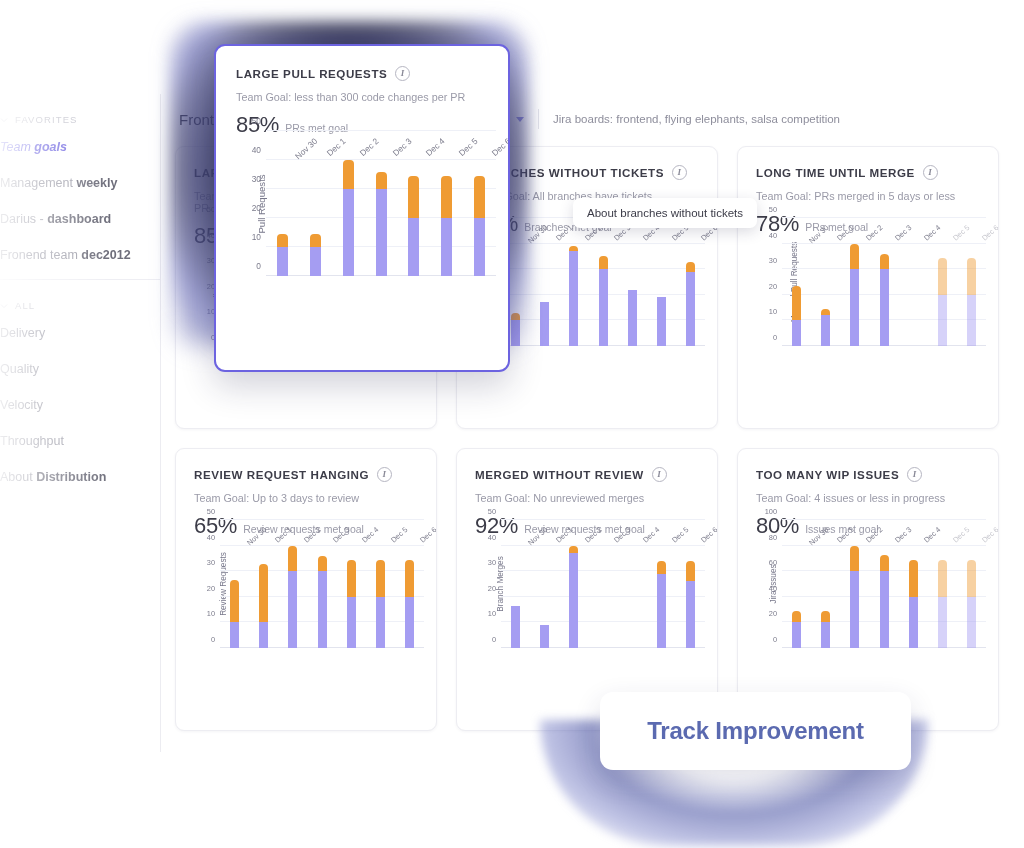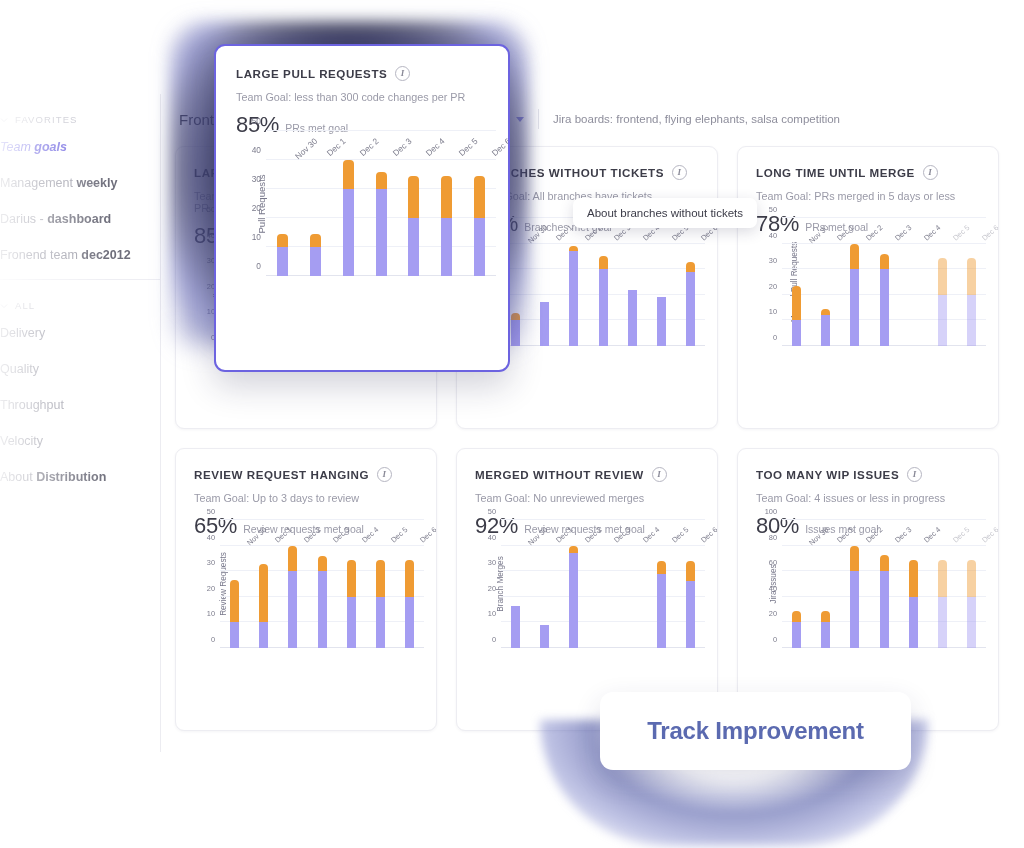--- a/index.html
+++ b/index.html
@@ -162,22 +162,22 @@
 
       <div class="sb-section">
         <svg width="8" height="8" viewBox="0 0 10 10">
           <path d="M1.5 3.5 L5 7 L8.5 3.5" fill="none" stroke="#cfcfd9" stroke-width="1.2" stroke-linecap="round"></path>
         </svg>
         <span>ALL</span>
       </div>
       <div id="all-list">
           <div class="sb-item"><span>Delivery</span></div>
           <div class="sb-item"><span>Quality</span></div>
+          <div class="sb-item"><span>Velocity</span></div>
           <div class="sb-item"><span>Throughput</span></div>
-          <div class="sb-item"><span>Velocity</span></div>
           <div class="sb-item"><span>About </span><span class="b">Distribution</span></div>
         </div>
     </div>
 
     <div class="topbar">
       <div class="tb-title">Frontend</div>
       <div style="flex:1"></div>
       <div class="tb-select">
         <span>Front end team</span>
         <span class="chev"></span>

